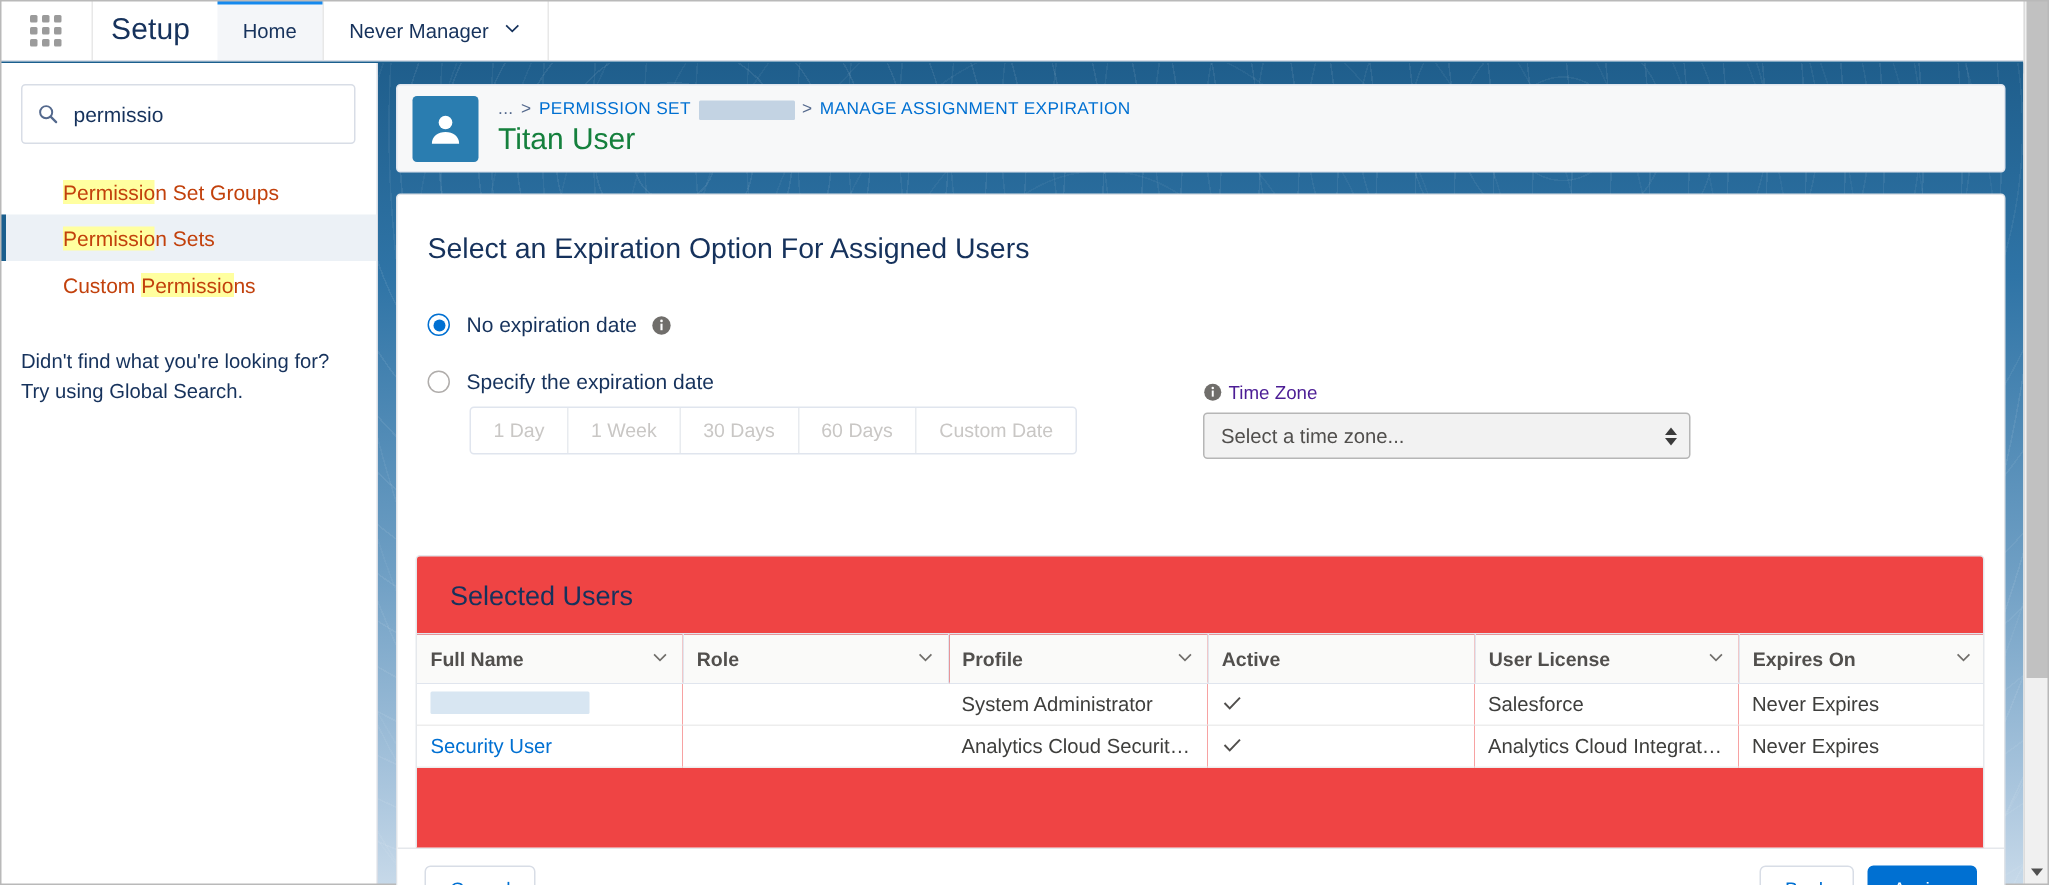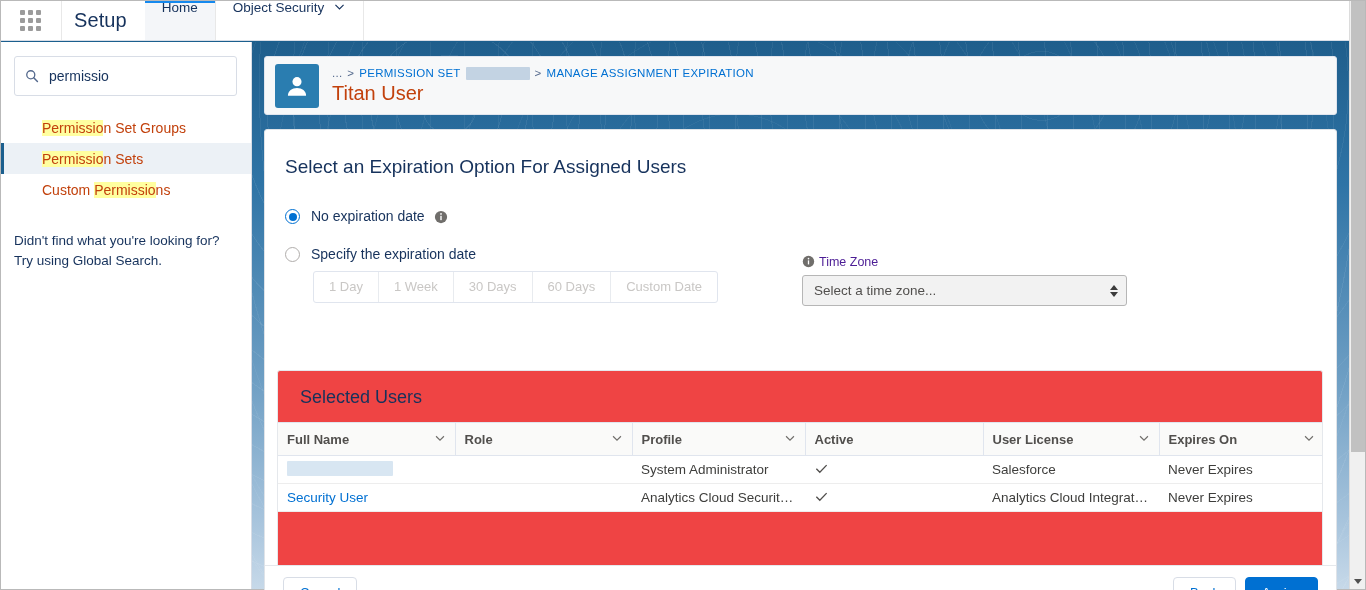--- a/index.html
+++ b/index.html
@@ -30,21 +30,21 @@
     grid-template-rows: repeat(3, 5px); gap: 3px;
   }
   .waffle-grid i { display: block; width: 5px; height: 5px; background: #9b9b9b; border-radius: 1px; }
   .setup-title {
     display: flex; align-items: center; padding: 0 18px 0 12px;
     font-size: 20px; color: #16325c; font-weight: 400;
     letter-spacing: .1px;
   }
   .nav-tabs { display: flex; align-items: stretch; }
   .nav-tab {
-    display: flex; align-items: flex-start; padding: 0 17px;
+    display: flex; align-items: center; padding: 0 17px;
     font-size: 13.5px; color: #16325c; cursor: pointer;
     border-right: 1px solid #e8e8e8; position: relative;
     background: #fff;
   }
   .nav-tab.active { background: #f4f6f9; }
   .nav-tab.active::before {
     content: ""; position: absolute; left: 0; right: 0; top: 0;
     height: 3px; background: #1589ee;
   }
   .nav-tab .chev { margin-left: 9px; display: inline-block; }
@@ -136,21 +136,21 @@
   }
   .rec-meta { display: flex; flex-direction: column; justify-content: center; }
   .crumbs { font-size: 11.5px; letter-spacing: .25px; display: flex; align-items: center; gap: 5px; }
   .crumbs .dots { color: #54698d; }
   .crumbs a { color: #0070d2; text-decoration: none; cursor: pointer; }
   .crumbs .sep { color: #54698d; }
   .redact-crumb {
     display: inline-block; width: 64px; height: 13px;
     background: #c3d3e3; vertical-align: middle; border-radius: 1px;
   }
-  .rec-title { font-size: 20px; color: #c2410c; margin-top: 2px; font-weight: 400; }
+  .rec-title { font-size: 20px; color: #15803d; margin-top: 2px; font-weight: 400; }
 
   
   .panel {
     position: absolute; top: 87px; left: 12px;
     width: 1073px; height: 490px;
     background: #fff; border: 1px solid #dfe3e8; border-radius: 3px;
     z-index: 3;
     display: flex; flex-direction: column;
   }
   .panel-body { flex: 1; overflow: hidden; position: relative; }
@@ -298,21 +298,21 @@
           <i></i>
           <i></i>
       </div>
     </div>
     <div class="setup-title">Setup</div>
     <div class="nav-tabs">
       <div class="nav-tab active">
         <span>Home</span>
       </div>
       <div class="nav-tab">
-        <span>Object Security</span>
+        <span>Never Manager</span>
         <span class="chev">
           <svg width="13" height="13" viewBox="0 0 16 16">
               <path d="M3 6 L8 11 L13 6" fill="none" stroke="#16325c" stroke-width="1.4"></path>
             </svg>
         </span>
       </div>
     </div>
     <div class="topbar-filler"></div>
   </div>
 

